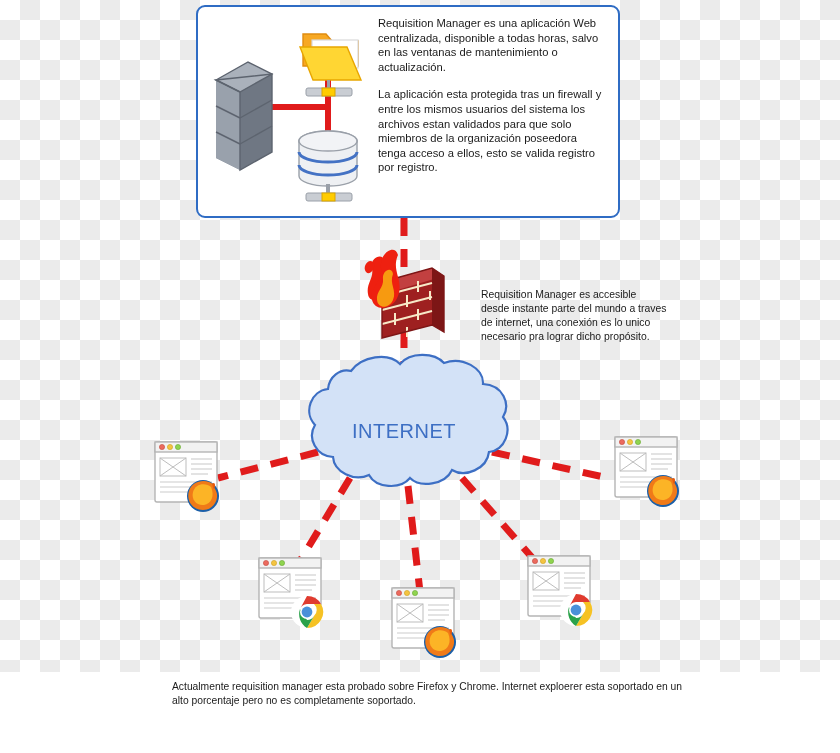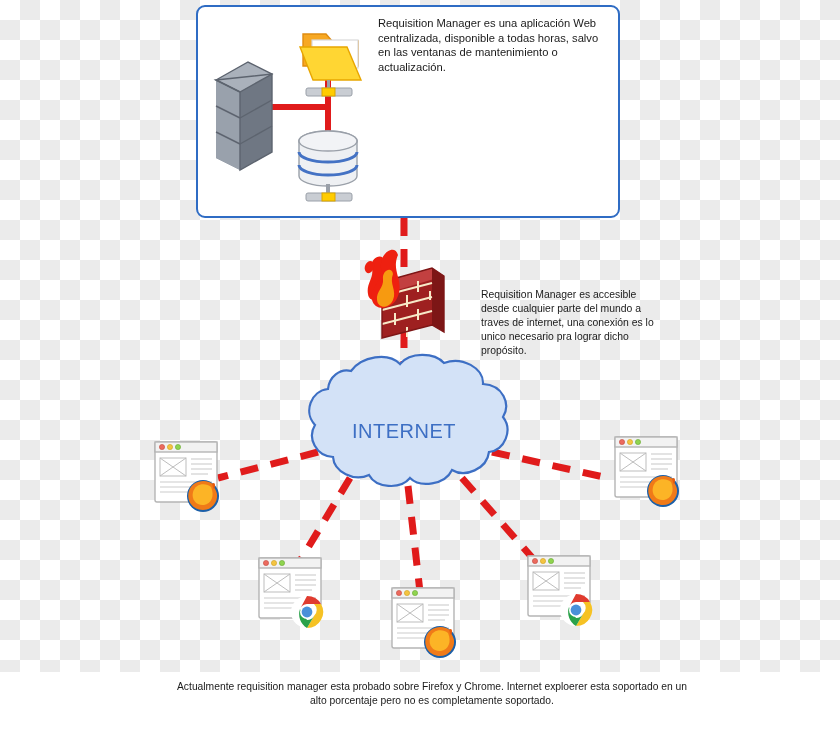--- a/index.html
+++ b/index.html
@@ -32,21 +32,20 @@
   
   #firewall-note{
     left:481px;top:288px;width:186px;
     font-size:10.4px;line-height:14px;color:#1a1a1a;
   }
 
   
   #bottom-note{
     left:0px;top:672px;width:840px;height:81px;
     background:#ffffff;
-    text-align:center;
   }
   #bottom-note-inner{
     position:absolute;left:172px;top:8px;width:520px;
     font-size:10.3px;line-height:13.6px;color:#1a1a1a;
   }
   #bottom-note-inner p{margin:0;}
 
   
   #internet-label{
     left:304px;top:420px;width:200px;text-align:center;
@@ -113,20 +112,21 @@
       <path d="M299,165 A29,10 0 0 0 357,165" fill="none" stroke="#4472c4" stroke-width="3"></path>
 
       <rect x="326" y="184" width="4" height="10" fill="#9aa0a9"></rect>
       <rect x="306" y="193" width="46" height="8" rx="2" fill="#c9cdd3" stroke="#9aa0a9" stroke-width="1"></rect>
       <rect x="322" y="193" width="13" height="8" fill="#ffcc00" stroke="#d9a500" stroke-width="1"></rect>
     </g>
   </svg>
 
   <div class="abs" id="info-text">
     <p>Requisition Manager es una aplicación Web centralizada, disponible a todas horas, salvo en las ventanas de mantenimiento o actualización.</p>
+    <p>La aplicación esta protegida tras un firewall y entre los mismos usuarios del sistema los archivos estan validados para que solo miembros de la organización poseedora tenga acceso a ellos, esto se valida registro por registro.</p>
   </div>
 
   <svg class="layer" viewBox="0 0 840 753">
 
     <g>
       <polygon points="382,282 432,268 432,325 382,338" fill="#9e2020"></polygon>
       <polygon points="382,282 432,268 444,276 394,291" fill="#c24040"></polygon>
       <polygon points="432,268 444,276 444,332 432,325" fill="#7d1616"></polygon>
       <g stroke="#f7e9c8" stroke-width="2" fill="none">
         <line x1="382" y1="296" x2="432" y2="283"></line>
@@ -304,21 +304,21 @@
         <circle cx="576" cy="610" r="16" fill="#ffffff"></circle>
         <path d="M576,594 A16,16 0 0 1 590,602 L576,602 A8,8 0 0 0 569,607 Z" fill="#e03b2f"></path>
         <path d="M590,602 A16,16 0 0 1 576,626 L583,614 A8,8 0 0 0 583,602 Z" fill="#f6c224"></path>
         <path d="M576,626 A16,16 0 0 1 569,607 L576,618 A8,8 0 0 0 583,614 Z" fill="#2aa24a"></path>
         <circle cx="576" cy="610" r="7" fill="#ffffff"></circle>
         <circle cx="576" cy="610" r="5.4" fill="#4a90d9"></circle>
       </g>
     </g>
   </svg>
 
-  <div class="abs" id="firewall-note">Requisition Manager es accesible desde cualquier parte del mundo a traves de internet, una conexión es lo unico necesario pra lograr dicho propósito.</div>
+  <div class="abs" id="firewall-note">Requisition Manager es accesible desde instante parte del mundo a traves de internet, una conexión es lo unico necesario pra lograr dicho propósito.</div>
 
   <div class="abs" id="bottom-note">
     <div id="bottom-note-inner">
       <p>Actualmente requisition manager esta probado sobre Firefox y Chrome. Internet exploerer esta soportado en un alto porcentaje pero no es completamente soportado.</p>
     </div>
   </div>
 
 </div>
 
 </body></html>

